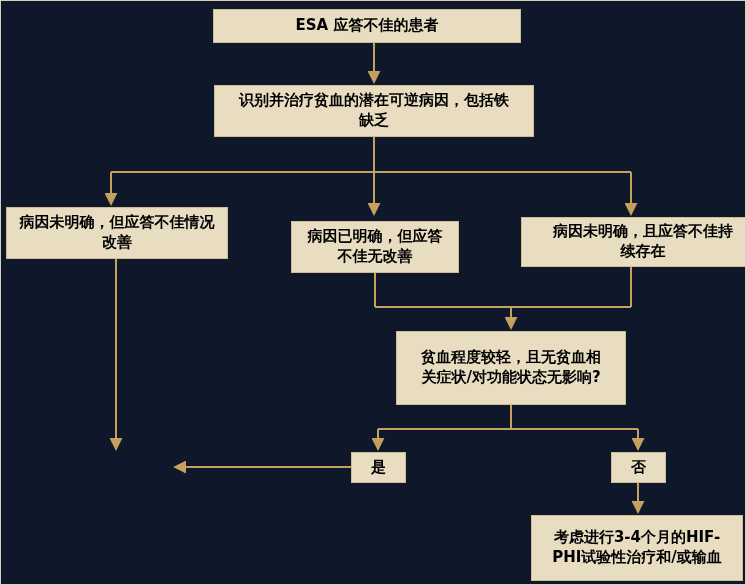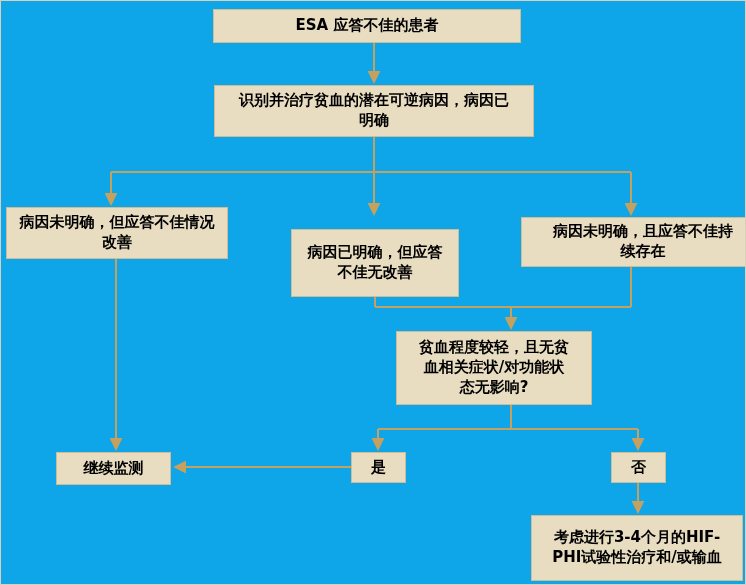--- a/index.html
+++ b/index.html
@@ -1,19 +1,19 @@
 <!DOCTYPE html>
 <html><head>
 <meta charset="utf-8">
 <style>
   html,body{margin:0;padding:0;background:#fff;}
   .page{
     position:relative;
     width:746px;height:585px;
-    background:#0ea5e9;
+    background:#0f172a;
     border:1px solid #d8cfbc;
     box-sizing:border-box;
     font-family:"DejaVu Sans","Liberation Sans",sans-serif;
     overflow:hidden;
   }
   .connectors{position:absolute;left:0;top:0;width:746px;height:585px;pointer-events:none;}
   .node{
     position:absolute;
     box-sizing:border-box;
     background:#e8dcc1;
@@ -58,31 +58,30 @@
       <path d="M350,466 L176,466" marker-end="url(#arrow)"></path>
 
       <path d="M115,258 L115,446" marker-end="url(#arrow)"></path>
 
       <path d="M637,482 L637,509" marker-end="url(#arrow)"></path>
     </g>
   </svg>
 
   <div class="node" style="left:212px;top:8px;width:308px;height:34px">ESA 应答不佳的患者</div>
 
-  <div class="node" style="left:213px;top:84px;width:320px;height:52px;padding:0 22px">识别并治疗贫血的潜在可逆病因，病因已明确</div>
+  <div class="node" style="left:213px;top:84px;width:320px;height:52px;padding:0 22px">识别并治疗贫血的潜在可逆病因，包括铁缺乏</div>
 
   <div class="node" style="left:5px;top:206px;width:222px;height:52px;padding:8px 10px">病因未明确，但应答不佳情况改善</div>
 
-  <div class="node" style="left:290px;top:228px;width:168px;height:68px;padding:18px 13px">病因已明确，但应答不佳无改善</div>
+  <div class="node" style="left:290px;top:220px;width:168px;height:52px;padding:18px 13px">病因已明确，但应答不佳无改善</div>
 
   <div class="node" style="left:520px;top:216px;width:244px;height:50px;padding:0 25px">病因未明确，且应答不佳持续存在</div>
 
-  <div class="node" style="left:395px;top:330px;width:196px;height:74px;padding:0 21px">贫血程度较轻，且无贫血相关症状/对功能状态无影响?</div>
+  <div class="node" style="left:395px;top:330px;width:230px;height:74px;padding:0 21px">贫血程度较轻，且无贫血相关症状/对功能状态无影响?</div>
 
   <div class="node" style="left:350px;top:451px;width:55px;height:31px">是</div>
 
   <div class="node" style="left:610px;top:451px;width:55px;height:31px">否</div>
 
-  <div class="node" style="left:55px;top:451px;width:115px;height:33px">继续监测</div>
 
   <div class="node" style="left:530px;top:514px;width:212px;height:66px;padding:7px 9px">考虑进行3-4个月的HIF-PHI试验性治疗和/或输血</div>
 
 </div>
 
 </body></html>

